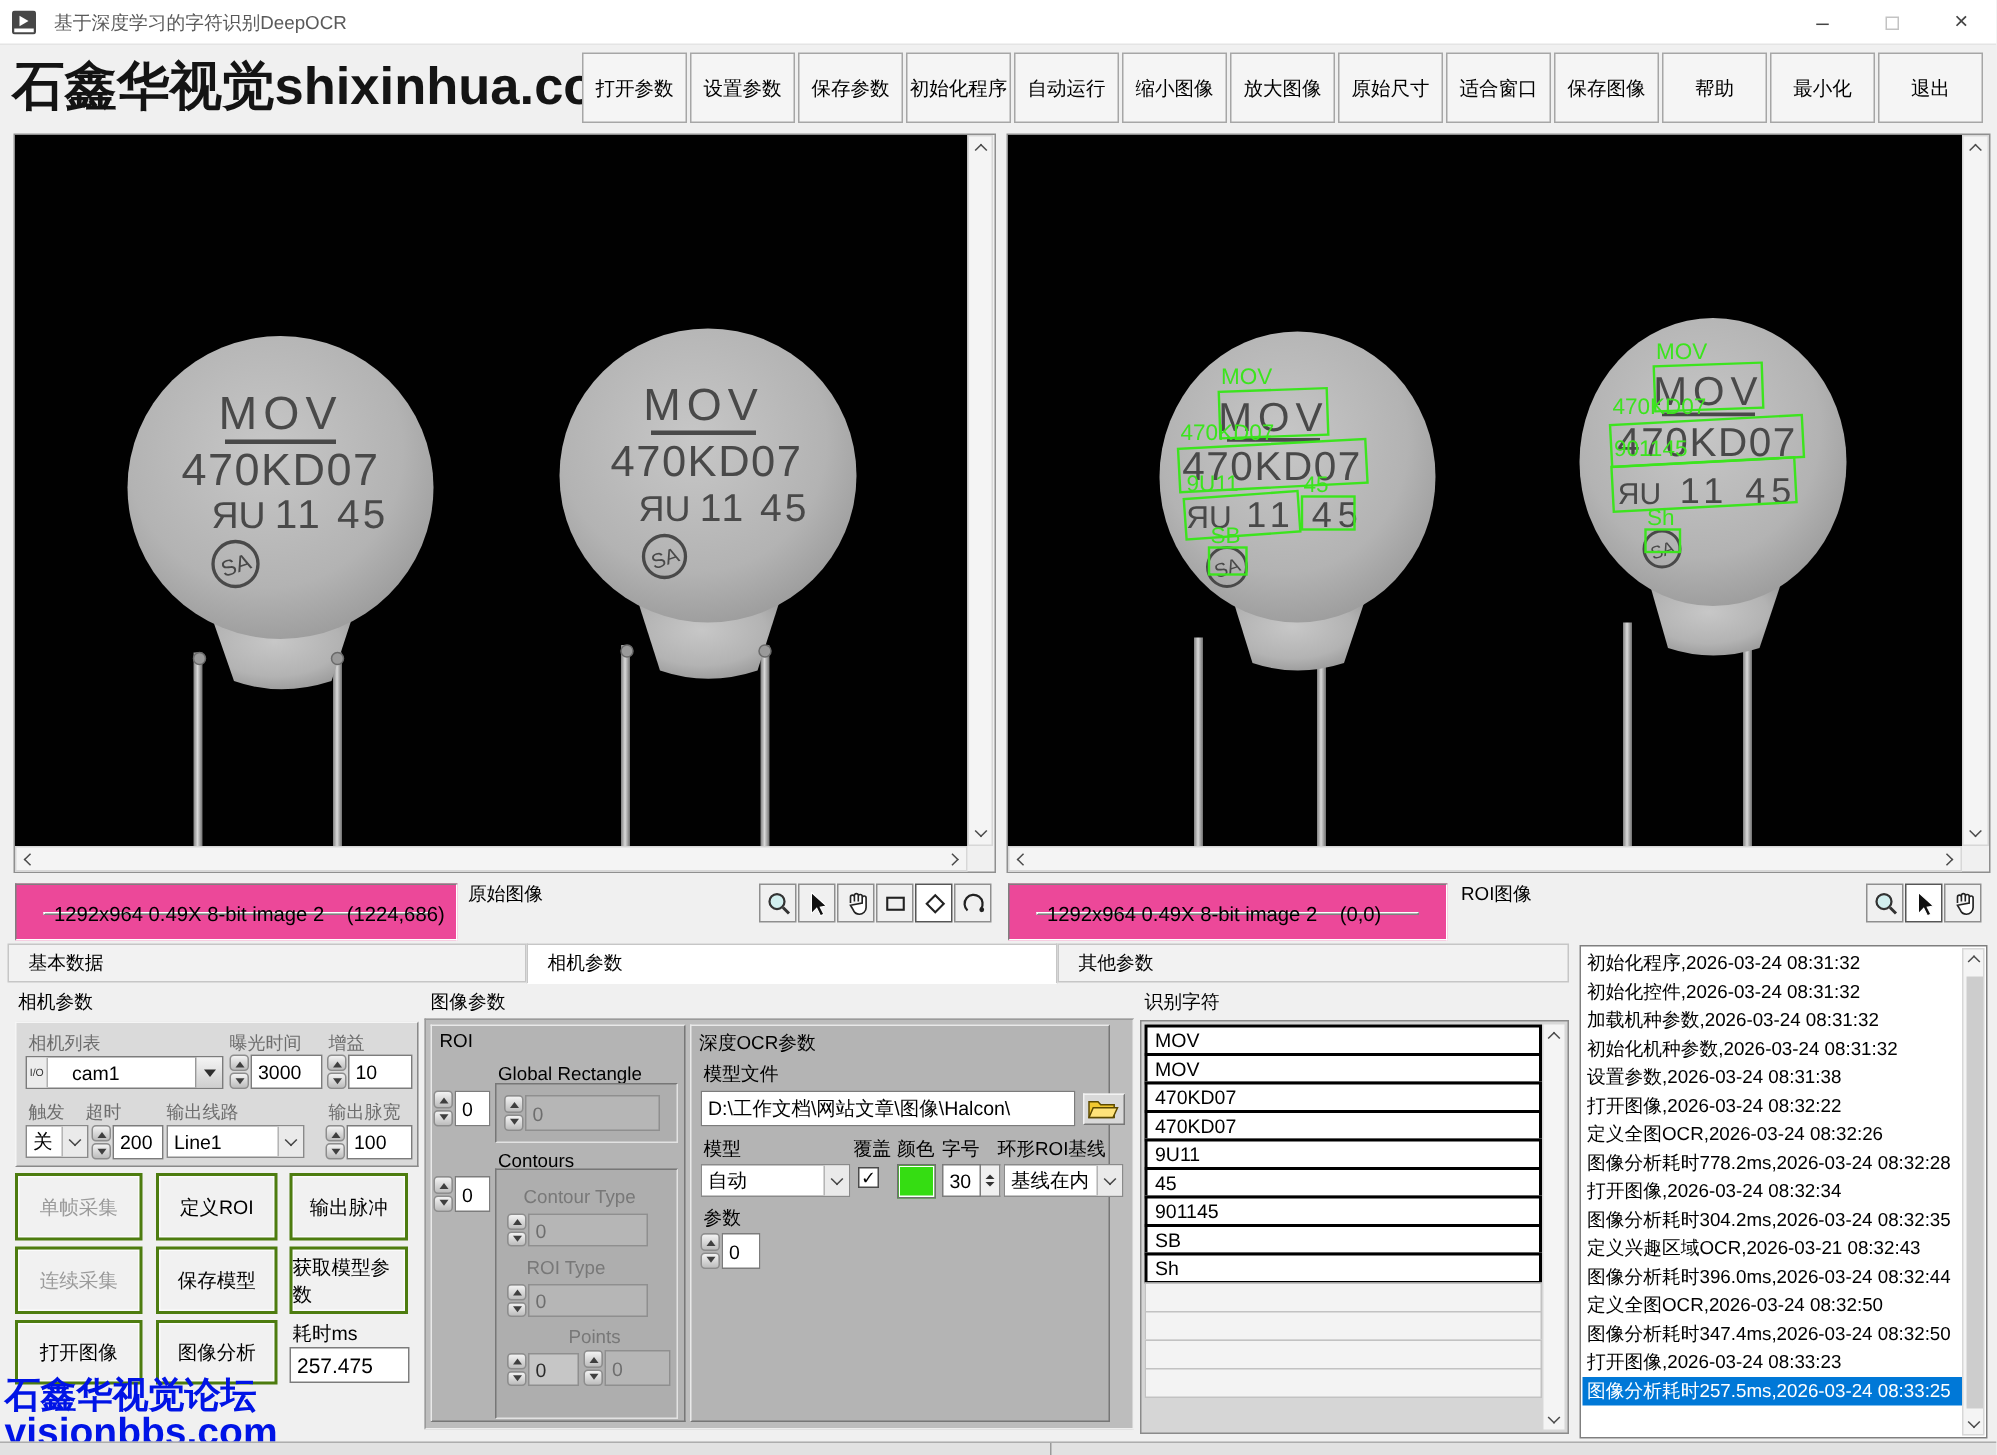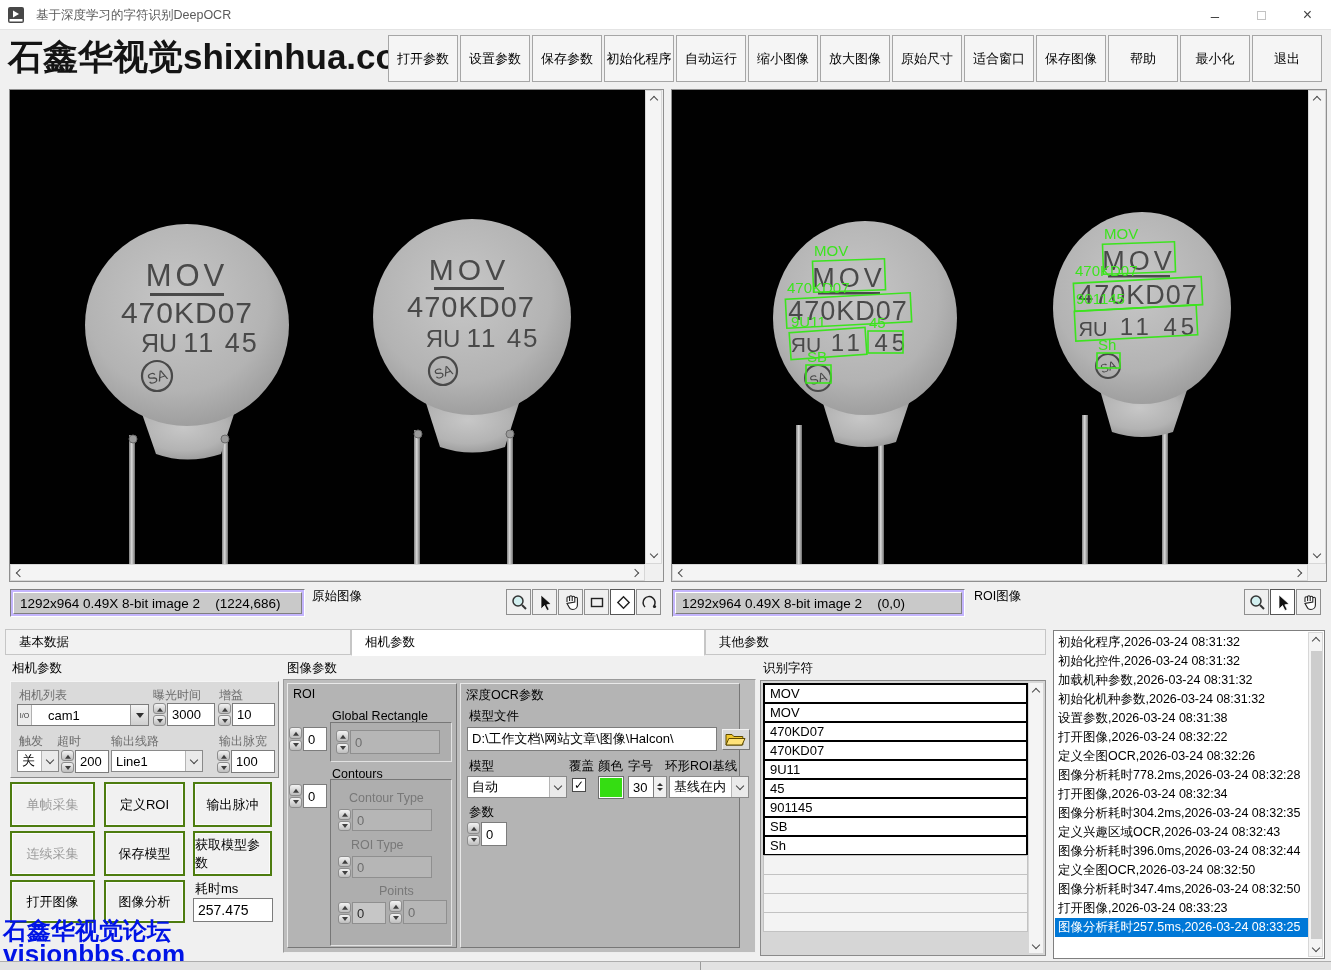--- a/index.html
+++ b/index.html
@@ -15,21 +15,21 @@
   .logo{font-size:35px;font-weight:600;color:#141414;letter-spacing:0}
   .hb{width:70px;height:47px;background:#f5f5f5;border:1px solid #a6a6a6;display:grid;place-items:center;font-size:13px}
   .hrow{display:flex;gap:2px}
   
   .imgpanel{background:#000;overflow:hidden}
   .frame{border:1px solid #8f8f8f;background:#f0f0f0}
   .vscroll,.hscroll{background:#f4f4f4;border:1px solid #d7d7d7}
   .chv{width:6px;height:6px;border-right:1.7px solid #4a4a4a;border-bottom:1.7px solid #4a4a4a}
   .up{transform:rotate(-135deg)}.dn{transform:rotate(45deg)}.lf{transform:rotate(135deg)}.rt{transform:rotate(-45deg)}
   .sbtn{position:absolute;display:grid;place-items:center}
-  .statusbox{background:#c4b5fd;border:1px solid;border-color:#7f7f7f #fff #fff #7f7f7f;padding:2px}
+  .statusbox{background:#ec4899;border:1px solid;border-color:#7f7f7f #fff #fff #7f7f7f;padding:18px}
   .statusbox .in{border:1px solid;border-color:#fff #7f7f7f #7f7f7f #fff;height:100%;display:flex;align-items:center;padding:0 6px;font-size:13.5px;white-space:pre;background:#c9c9c9}
   .ilabel{font-size:12.5px;color:#000}
   .tool{width:25px;height:26px;background:#f0f0f0;border:1px solid #8f8f8f;display:grid;place-items:center;margin-left:1px}
   .tool.on{background:#fff;border-color:#565656}
   
   .tab{height:26px;background:#f2f2f2;border:1px solid #c6c6c6;font-size:12.5px;display:flex;align-items:center;padding-left:13px}
   .tab.on{background:#fff;border-bottom-color:#fff;height:27px}
   
   .grp{background:#dadada;border:1px solid;border-color:#f5f5f5 #8a8a8a #8a8a8a #f5f5f5}
   .pnl-outer{background:#bdbdbd;border:1px solid;border-color:#9a9a9a #eee #eee #9a9a9a}
@@ -530,21 +530,21 @@
     <div class="lrow">初始化程序,2026-03-24 08:31:32</div>
     <div class="lrow">初始化控件,2026-03-24 08:31:32</div>
     <div class="lrow">加载机种参数,2026-03-24 08:31:32</div>
     <div class="lrow">初始化机种参数,2026-03-24 08:31:32</div>
     <div class="lrow">设置参数,2026-03-24 08:31:38</div>
     <div class="lrow">打开图像,2026-03-24 08:32:22</div>
     <div class="lrow">定义全图OCR,2026-03-24 08:32:26</div>
     <div class="lrow">图像分析耗时778.2ms,2026-03-24 08:32:28</div>
     <div class="lrow">打开图像,2026-03-24 08:32:34</div>
     <div class="lrow">图像分析耗时304.2ms,2026-03-24 08:32:35</div>
-    <div class="lrow">定义兴趣区域OCR,2026-03-24 08:32:43</div>
+    <div class="lrow">定义兴趣区域OCR,2026-03-21 08:32:43</div>
     <div class="lrow">图像分析耗时396.0ms,2026-03-24 08:32:44</div>
     <div class="lrow">定义全图OCR,2026-03-24 08:32:50</div>
     <div class="lrow">图像分析耗时347.4ms,2026-03-24 08:32:50</div>
     <div class="lrow">打开图像,2026-03-24 08:33:23</div>
     <div class="lrow sel">图像分析耗时257.5ms,2026-03-24 08:33:25</div>
   </div>
   <div class="vscroll" style="position:absolute;right:1px;top:1px;width:15px;height:325px">
     <span class="sbtn" style="left:0;top:2px;width:100%;height:12px">
         <span class="chv up"></span>
       </span>

